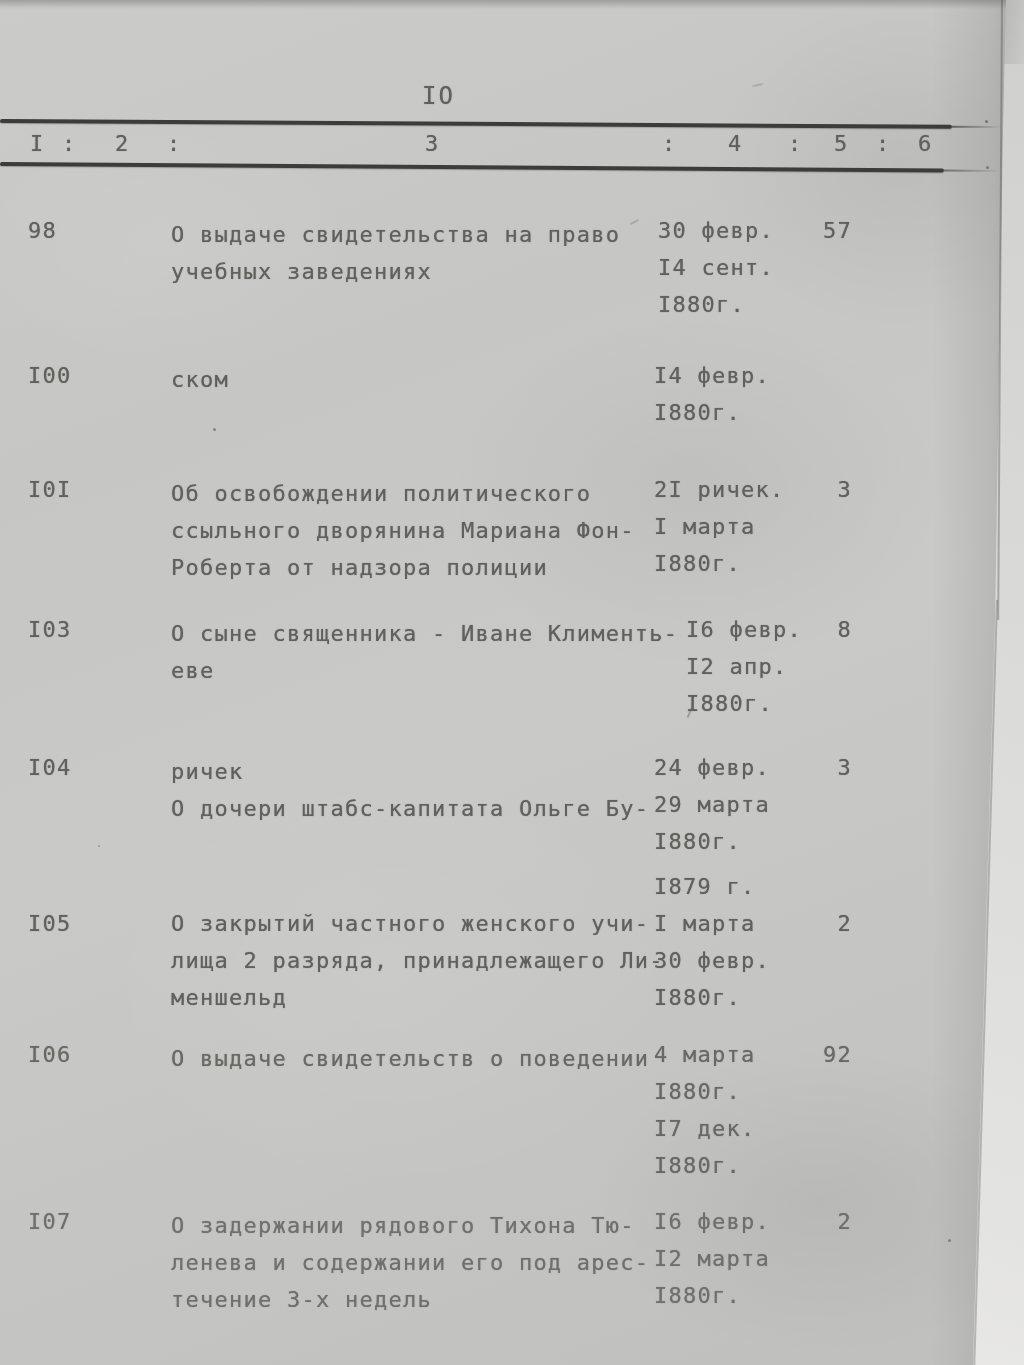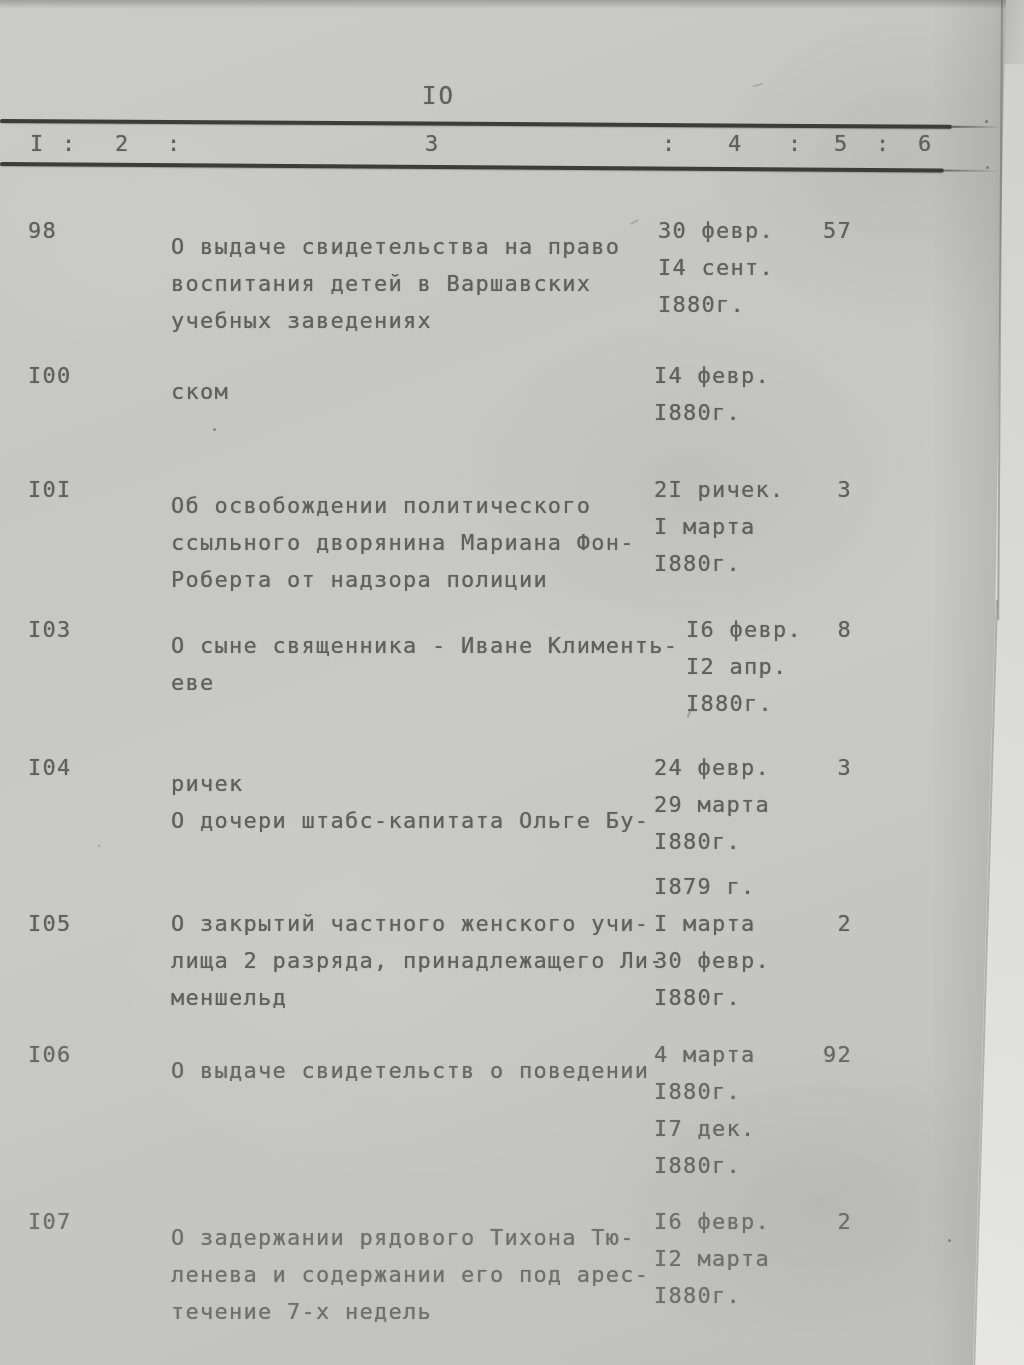--- a/index.html
+++ b/index.html
@@ -46,21 +46,21 @@
   .rule-bottom{top:162px;width:944px;transform:rotate(.40deg);}
   .rule-bottom:after{content:"";position:absolute;left:100%;top:.5px;width:56px;height:2px;
     background:linear-gradient(to right,rgba(60,60,58,.6),rgba(60,60,58,0));}
 
   .header-row{position:absolute;top:128px;left:0;width:100%;height:32px;font-size:22px;}
   .hcell{position:absolute;top:0;line-height:32px;}
 
   .row{position:absolute;left:0;width:100%;font-size:22px;letter-spacing:1.25px;}
   .line{height:37px;line-height:37px;white-space:pre;}
   .num{position:absolute;left:28px;top:0;}
-  .desc{position:absolute;left:171px;top:16px;}
+  .desc{position:absolute;left:171px;top:4px;}
   .dates{position:absolute;left:654px;top:0;}
   .count{position:absolute;left:788px;top:0;width:64px;text-align:right;}
   .row.pre .num,.row.pre .desc,.row.pre .count{top:37px;}
   .row.f90{opacity:.92;}
   .row.f80{opacity:.84;}
 
   .speck{position:absolute;background:#4c4c4a;border-radius:50%;}
   .mark{position:absolute;background:#6a6a66;}
 </style>
 </head>
@@ -91,21 +91,20 @@
       <span class="hcell" style="left:788px">:</span>
       <span class="hcell" style="left:834px">5</span>
       <span class="hcell" style="left:876px">:</span>
       <span class="hcell" style="left:918px">6</span>
     </div>
 
     <div class="row typ" style="top:212px">
       <div class="num line">98</div>
       <div class="desc">
         <div class="line">О выдаче свидетельства на право</div>
-        <div class="line">воспитания детей в Варшавских</div>
         <div class="line">учебных заведениях</div>
       </div>
       <div class="dates" style="left:658px">
         <div class="line">30 февр.</div>
         <div class="line">I4 сент.</div>
         <div class="line">I880г.</div>
       </div>
       <div class="count line">57</div>
     </div>
 
@@ -192,21 +191,21 @@
         <div class="line">I880г.</div>
       </div>
       <div class="count line">92</div>
     </div>
 
     <div class="row typ f80" style="top:1203px">
       <div class="num line">I07</div>
       <div class="desc">
         <div class="line">О задержании рядового Тихона Тю-</div>
         <div class="line">ленева и содержании его под арес-</div>
-        <div class="line">течение 7-х недель</div>
+        <div class="line">течение 3-х недель</div>
       </div>
       <div class="dates">
         <div class="line">I6 февр.</div>
         <div class="line">I2 марта</div>
         <div class="line">I880г.</div>
       </div>
       <div class="count line">2</div>
     </div>
 
     <div class="speck" style="left:213px;top:428px;width:3px;height:3px;opacity:.55"></div>

